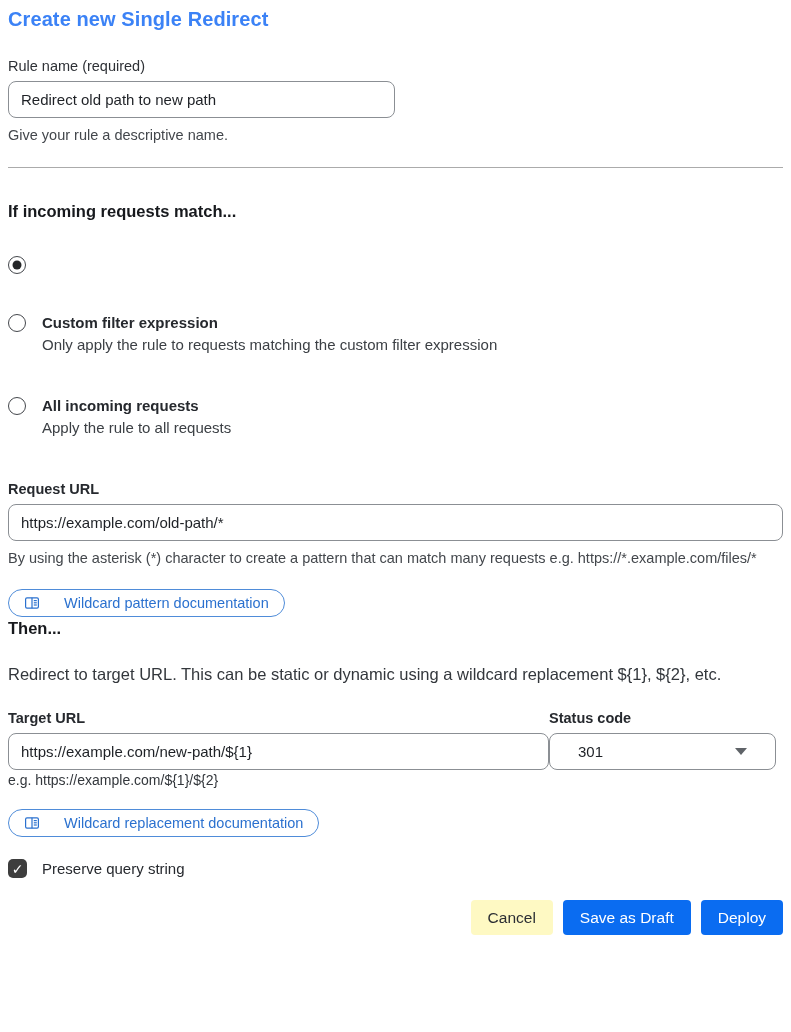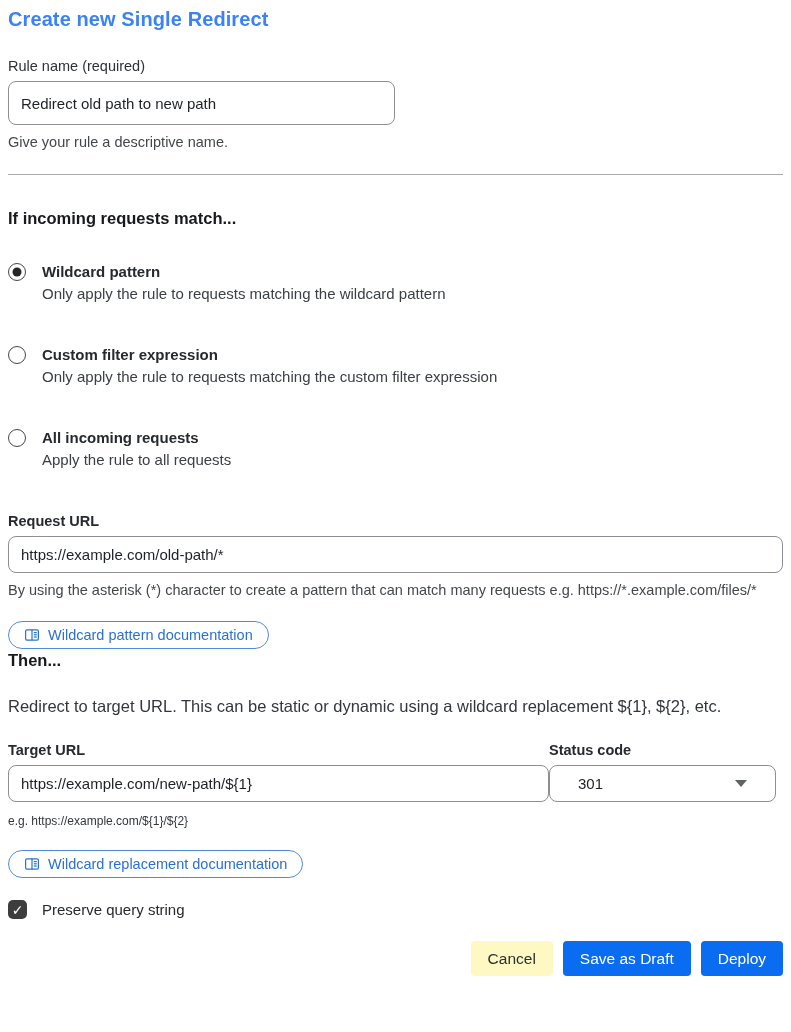--- a/index.html
+++ b/index.html
@@ -25,21 +25,21 @@
     font-size: 14.5px;
     color: #2e3136;
     margin-top: 24px;
     line-height: 20px;
   }
   .field-label.semibold { font-weight: 700; color: #26292e; }
 
   input.text-input {
     display: block;
     margin-top: 5px;
-    height: 44px;
+    height: 37px;
     border: 1px solid #8b8f94;
     border-radius: 8px;
     padding: 0 12px;
     font-family: "Liberation Sans", "DejaVu Sans", sans-serif;
     font-size: 15px;
     color: #1e2126;
     background: #ffffff;
     outline: none;
   }
   .rule-name-input { width: 387px; }
@@ -91,21 +91,21 @@
     background: #242628;
   }
   .radio-text { margin-left: 16px; }
   .radio-label { font-size: 15px; font-weight: 700; color: #26292e; line-height: 20px; }
   .radio-desc { font-size: 15px; color: #3c4045; line-height: 24px; }
 
   .doc-button {
     margin-top: 20px;
     display: inline-flex;
     align-items: center;
-    gap: 8px;
+    gap: 24px;
     height: 28px;
     padding: 0 15px;
     background: #ffffff;
     border: 1px solid #4f8cd9;
     border-radius: 14px;
     color: #2b71cf;
     font-family: "Liberation Sans", "DejaVu Sans", sans-serif;
     font-size: 14.5px;
     cursor: pointer;
   }
@@ -135,21 +135,21 @@
     display: flex;
     align-items: center;
     justify-content: space-between;
     padding: 0 28px;
     font-size: 15px;
     color: #1e2126;
     cursor: pointer;
   }
   .select-caret { width: 0; height: 0; border-left: 6px solid transparent; border-right: 6px solid transparent; border-top: 7px solid #5f6368; }
 
-  .eg-text { margin-top: 9px; font-size: 12px; color: #33373c; line-height: 20px; }
+  .eg-text { font-size: 14px; color: #33373c; line-height: 20px; }
 
   .checkbox-row { display: flex; align-items: center; margin-top: 22px; cursor: pointer; }
   .checkbox-box {
     width: 19px; height: 19px;
     background: #3d3d3d;
     border-radius: 5px;
     display: flex;
     align-items: center;
     justify-content: center;
     color: #ffffff;
@@ -190,24 +190,20 @@
   <div class="helper-text">Give your rule a descriptive name.</div>
 
   <hr class="divider">
 
   
   <h2 class="section-heading match-heading">If incoming requests match...</h2>
 
   <div class="radio-group">
     <div class="radio-row">
       <span class="radio-circle checked"></span>
-      <span class="radio-text">
-        <div class="radio-label">Wildcard pattern</div>
-        <div class="radio-desc">Only apply the rule to requests matching the wildcard pattern</div>
-      </span>
     </div>
     <div class="radio-row">
       <span class="radio-circle"></span>
       <span class="radio-text">
         <div class="radio-label">Custom filter expression</div>
         <div class="radio-desc">Only apply the rule to requests matching the custom filter expression</div>
       </span>
     </div>
     <div class="radio-row">
       <span class="radio-circle"></span>

